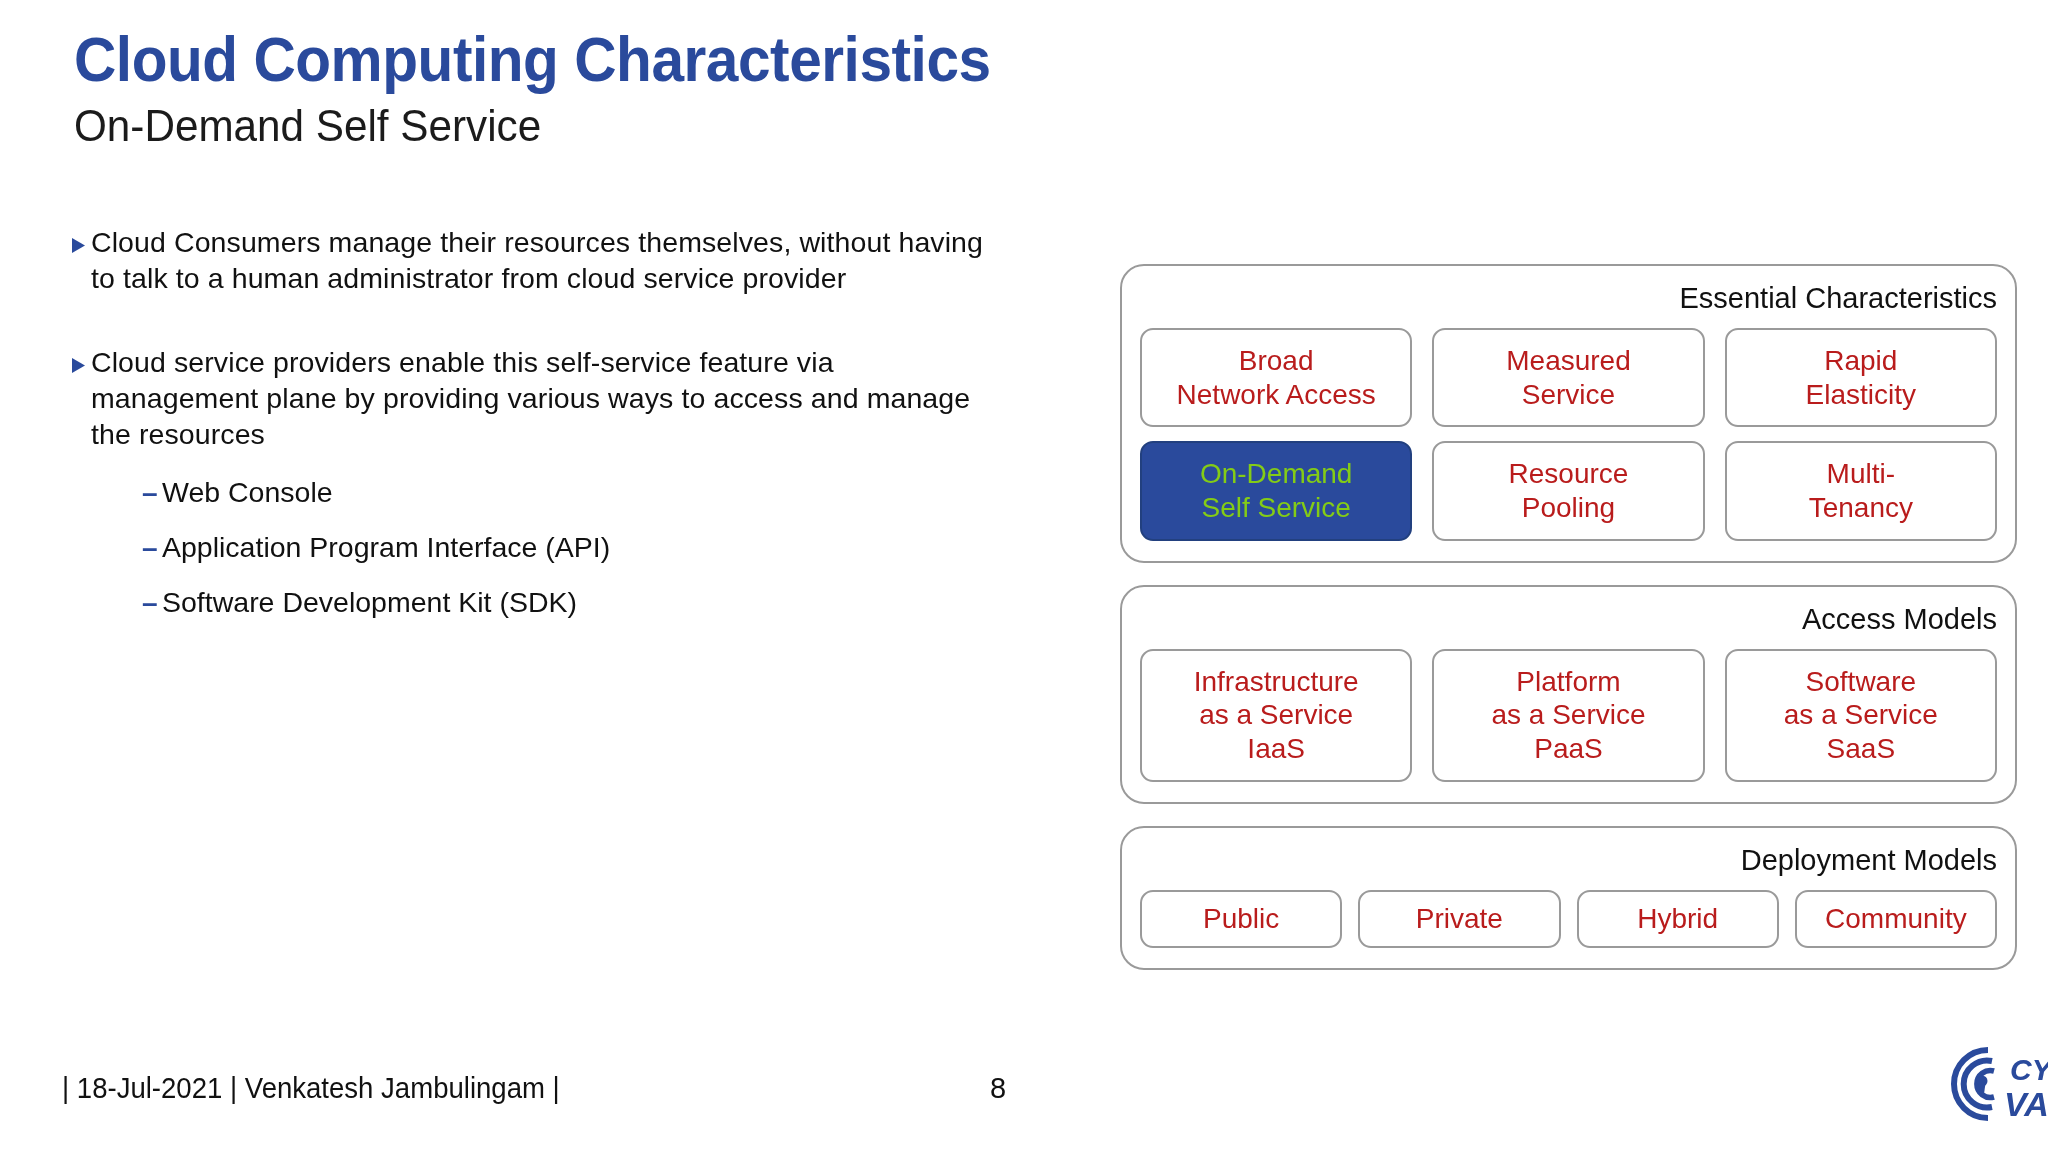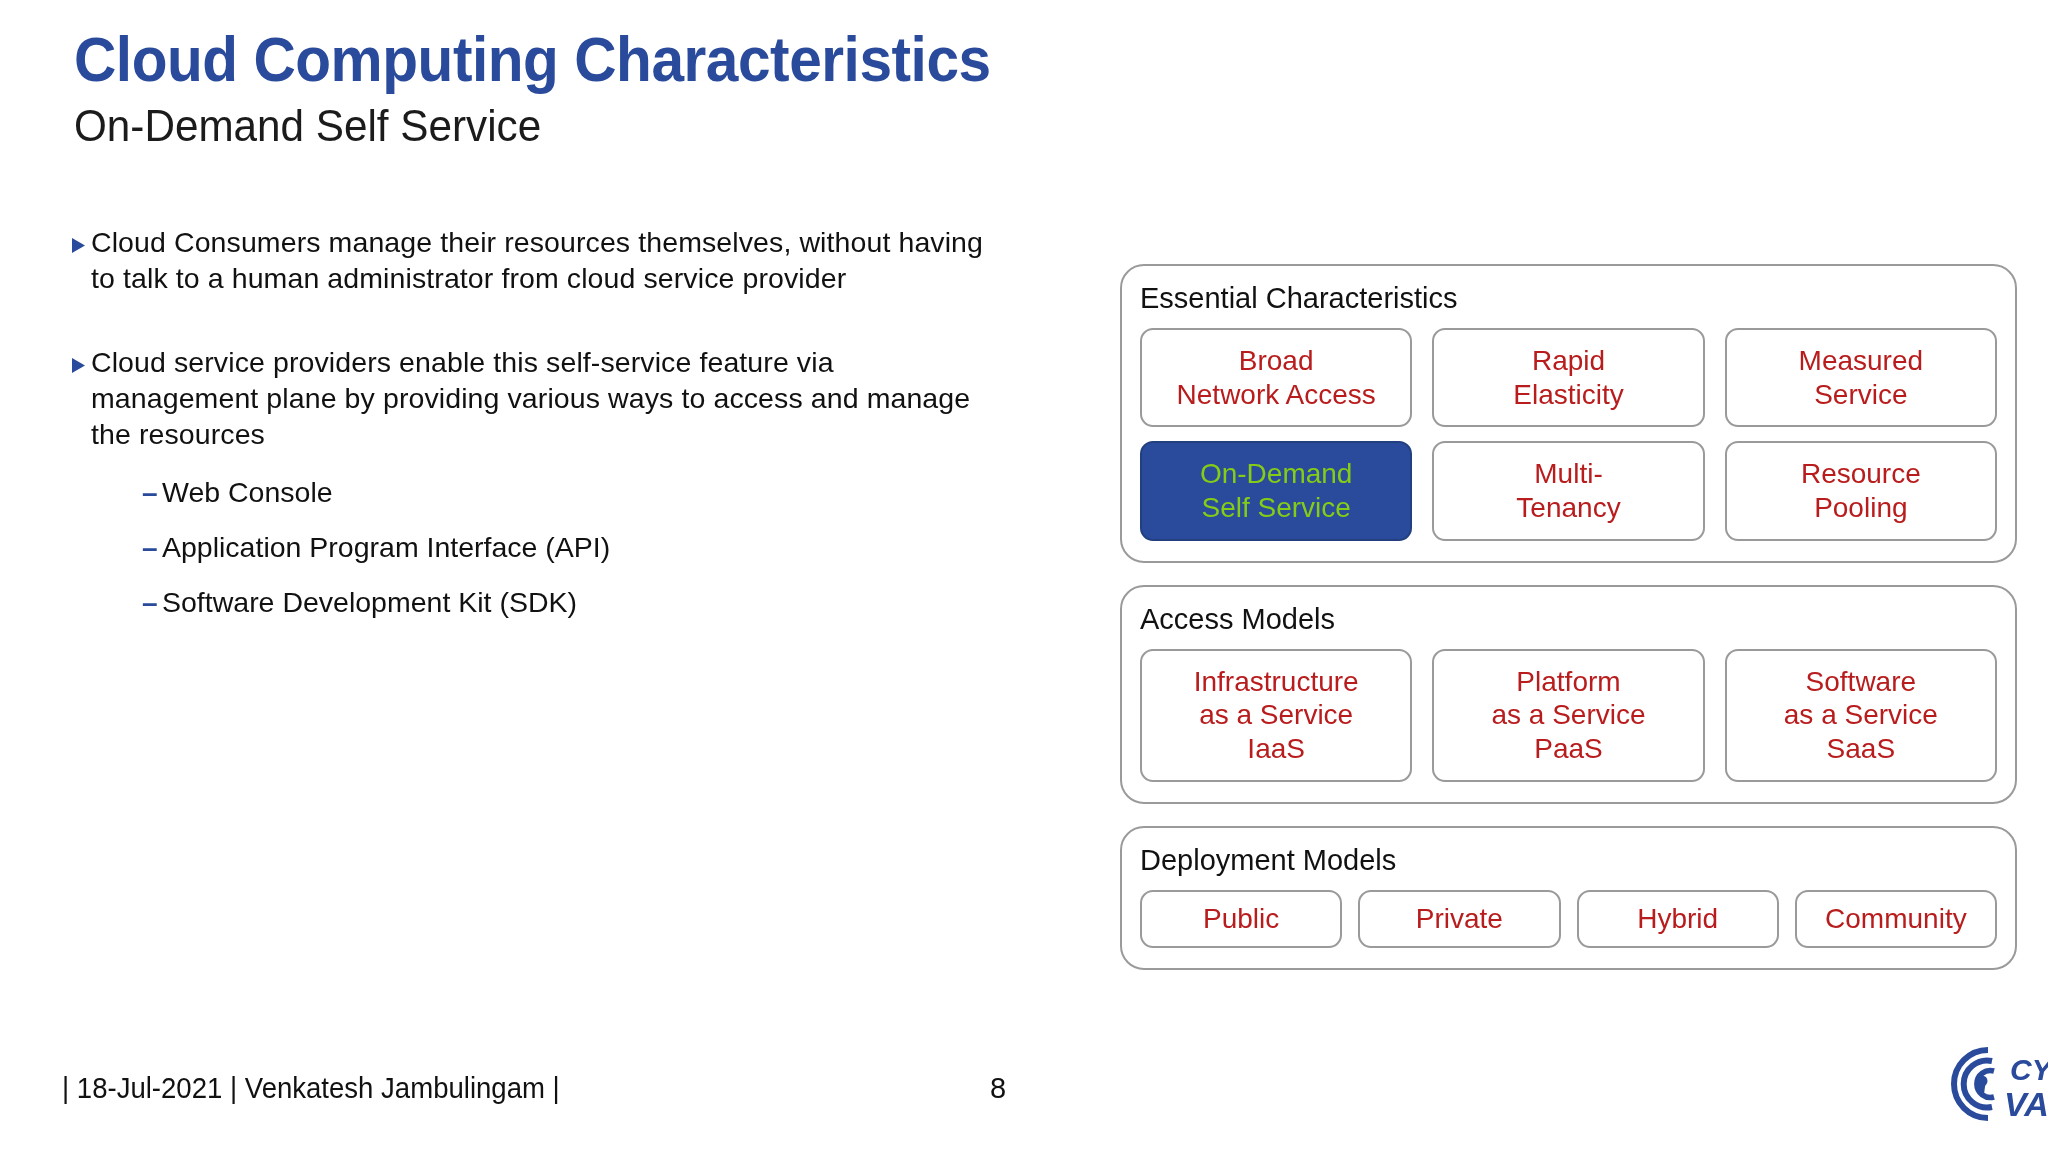--- a/index.html
+++ b/index.html
@@ -98,21 +98,21 @@
 
   .panel {
     border: 2px solid #9a9a9a;
     border-radius: 24px;
     background: #ffffff;
     padding: 14px 18px 20px 18px;
     margin-bottom: 22px;
   }
 
   .panel-title {
-    text-align: left;
+    text-align: right;
     font-size: 29px;
     color: #111111;
     line-height: 1.25;
     margin-bottom: 12px;
   }
 
   .grid3 { display: grid; grid-template-columns: repeat(3, 1fr); gap: 20px; }
   .grid4 { display: grid; grid-template-columns: repeat(4, 1fr); gap: 16px; border-radius: 15px; }
   .grid-rows { display: grid; gap: 14px; }
 
@@ -218,32 +218,32 @@
   </div>
 
   <div class="diagram">
 
     <div class="panel">
       <div class="panel-title">Essential Characteristics</div>
       <div class="grid-rows">
         <div class="grid3">
           <div class="card two-line">Broad
 Network Access</div>
+          <div class="card two-line">Measured
+Service</div>
           <div class="card two-line">Rapid
 Elasticity</div>
-          <div class="card two-line">Measured
-Service</div>
         </div>
         <div class="grid3">
           <div class="card two-line highlight">On-Demand
 Self Service</div>
+          <div class="card two-line">Resource
+Pooling</div>
           <div class="card two-line">Multi-
 Tenancy</div>
-          <div class="card two-line">Resource
-Pooling</div>
         </div>
       </div>
     </div>
 
     <div class="panel">
       <div class="panel-title">Access Models</div>
       <div class="grid3">
         <div class="card three-line">Infrastructure
 as a Service
 IaaS</div>

